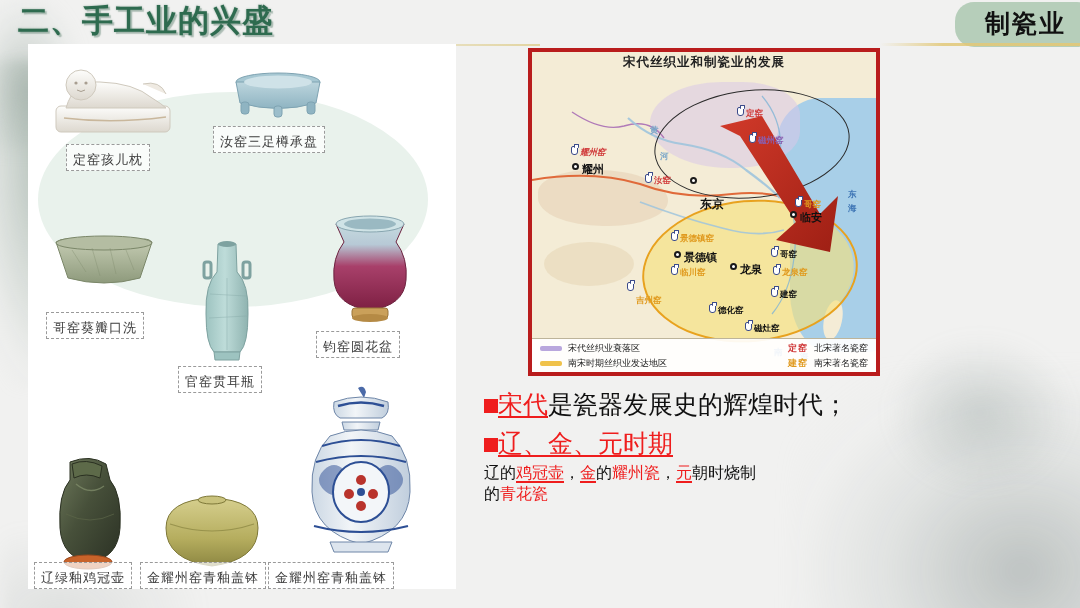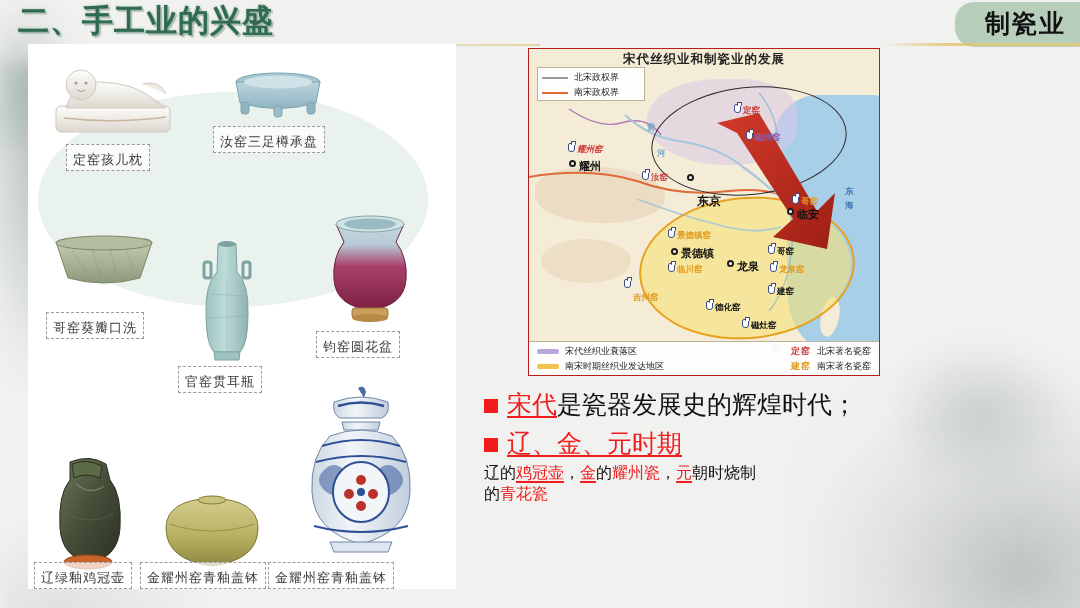--- a/index.html
+++ b/index.html
@@ -102,21 +102,21 @@
   .ge-basin { width:104px; height:56px; }
   .guan-vase { width:62px; height:128px; }
   .jun-pot { width:84px; height:112px; }
   .liao-ewer { width:86px; height:120px; }
   .jin-bowl { width:104px; height:80px; }
   .yuan-jar { width:122px; height:176px; }
 
   
   .map {
     position:absolute; left:528px; top:48px; width:352px; height:328px;
-    background:#f4ecd6; border:1px solid #b91c1c; overflow:hidden;
+    background:#f4ecd6; border:4px solid #b91c1c; overflow:hidden;
   }
   .map-title {
     position:absolute; left:0; right:0; top:2px; text-align:center;
     font-size:12.5px; font-weight:bold; color:#222; letter-spacing:1px;
     font-family:"DejaVu Sans","Liberation Sans",sans-serif;
   }
   .map-legend-top {
     position:absolute; left:8px; top:18px; width:108px; height:34px;
     background:rgba(255,255,255,.92); border:1px solid #bdb49a;
     padding:2px 4px; font-size:9px; line-height:15px; color:#222;
@@ -161,21 +161,21 @@
     position:absolute; left:110px; top:148px; width:216px; height:142px;
     border:2px solid #e8a21e; border-radius:50%; transform:rotate(-5deg);
   }
   .big-arrow { position:absolute; left:180px; top:58px; width:130px; height:150px; }
 
   
   .notes {
     position:absolute; left:484px; top:388px; width:590px;
     font-family:"DejaVu Sans","Liberation Sans",sans-serif;
   }
-  .note-line { display:flex; align-items:flex-start; gap:9px; font-size:25px; line-height:1.38; color:#111; }
+  .note-line { display:flex; align-items:flex-start; font-size:25px; line-height:1.38; color:#111; }
   .bullet { width:14px; height:14px; background:#ef1d1d; margin-top:11px; flex:0 0 auto; }
   .r  { color:#ef1d1d; }
   .ru { color:#ef1d1d; text-decoration:underline; text-decoration-thickness:2px; text-underline-offset:3px; }
   .k  { color:#111; }
   .indent { padding-left:23px; font-size:25px; line-height:1.38; color:#111; }
 </style>
 </head>
 <body>
 
 <div class="slide">
@@ -394,30 +394,20 @@
         <defs>
             <linearGradient id="ar" x1="0" y1="0" x2="1" y2="1">
           <stop offset="0%" stop-color="#d23a2a"></stop>
               <stop offset="100%" stop-color="#9e1f14"></stop>
             </linearGradient>
           </defs>
         <path d="M8 16 L50 6 L108 104 L126 86 L118 142 L64 130 L84 112 L28 26 Z" fill="url(#ar)"></path>
       </svg>
     </div>
 
-    <div class="map-legend-top">
-      <div class="lg-row">
-        <span class="lg-line" style="background:#9a9a9a;"></span>
-        <span>北宋政权界</span>
-      </div>
-      <div class="lg-row">
-        <span class="lg-line" style="background:#e06a3a;"></span>
-        <span>南宋政权界</span>
-      </div>
-    </div>
 
     <div id="map-labels">
         <div class="kiln-ico" style="left: 205px; top: 55px;"></div>
         <div class="mlabel" style="left: 214px; top: 57px; color: rgb(208, 58, 58);">定窑</div>
         <div class="kiln-ico" style="left: 217px; top: 82px;"></div>
         <div class="mlabel" style="left: 226px; top: 84px; color: rgb(138, 95, 176);">磁州窑</div>
         <div class="kiln-ico" style="left: 39px; top: 94px;"></div>
         <div class="mlabel" style="left: 48px; top: 96px; color: rgb(208, 58, 58); font-style: italic;">耀州窑</div>
         <div class="citydot" style="left: 40px; top: 111px;"></div>
         <div class="mlabel" style="left: 50px; top: 112px; color: rgb(17, 17, 17); font-size: 11px;">耀州</div>
@@ -425,21 +415,21 @@
         <div class="mlabel" style="left: 122px; top: 124px; color: rgb(208, 58, 58);">汝窑</div>
         <div class="citydot" style="left: 158px; top: 125px;"></div>
         <div class="mlabel" style="left: 168px; top: 126px; color: rgb(17, 17, 17); font-size: 12px; margin-top: 20px;">东京</div>
         <div class="citydot" style="left: 258px; top: 159px;"></div>
         <div class="mlabel" style="left: 268px; top: 160px; color: rgb(17, 17, 17); font-size: 11px;">临安</div>
         <div class="kiln-ico" style="left: 263px; top: 146px;"></div>
         <div class="mlabel" style="left: 272px; top: 148px; color: rgb(224, 154, 30);">哥窑</div>
         <div class="kiln-ico" style="left: 139px; top: 180px;"></div>
         <div class="mlabel" style="left: 148px; top: 182px; color: rgb(224, 154, 30);">景德镇窑</div>
         <div class="citydot" style="left: 142px; top: 199px;"></div>
-        <div class="mlabel" style="left: 152px; top: 200px; color: rgb(17, 17, 17); font-size: 11px; font-family: Liberation Mono, monospace;">景德镇</div>
+        <div class="mlabel" style="left: 152px; top: 200px; color: rgb(17, 17, 17); font-size: 11px;">景德镇</div>
         <div class="kiln-ico" style="left: 139px; top: 214px;"></div>
         <div class="mlabel" style="left: 148px; top: 216px; color: rgb(224, 154, 30);">临川窑</div>
         <div class="citydot" style="left: 198px; top: 211px;"></div>
         <div class="mlabel" style="left: 208px; top: 212px; color: rgb(17, 17, 17); font-size: 11px;">龙泉</div>
         <div class="kiln-ico" style="left: 239px; top: 196px;"></div>
         <div class="mlabel" style="left: 248px; top: 198px; color: rgb(17, 17, 17);">哥窑</div>
         <div class="kiln-ico" style="left: 241px; top: 214px;"></div>
         <div class="mlabel" style="left: 250px; top: 216px; color: rgb(224, 154, 30);">龙泉窑</div>
         <div class="kiln-ico" style="left: 95px; top: 230px;"></div>
         <div class="mlabel" style="left: 104px; top: 244px; color: rgb(224, 154, 30);">吉州窑</div>

